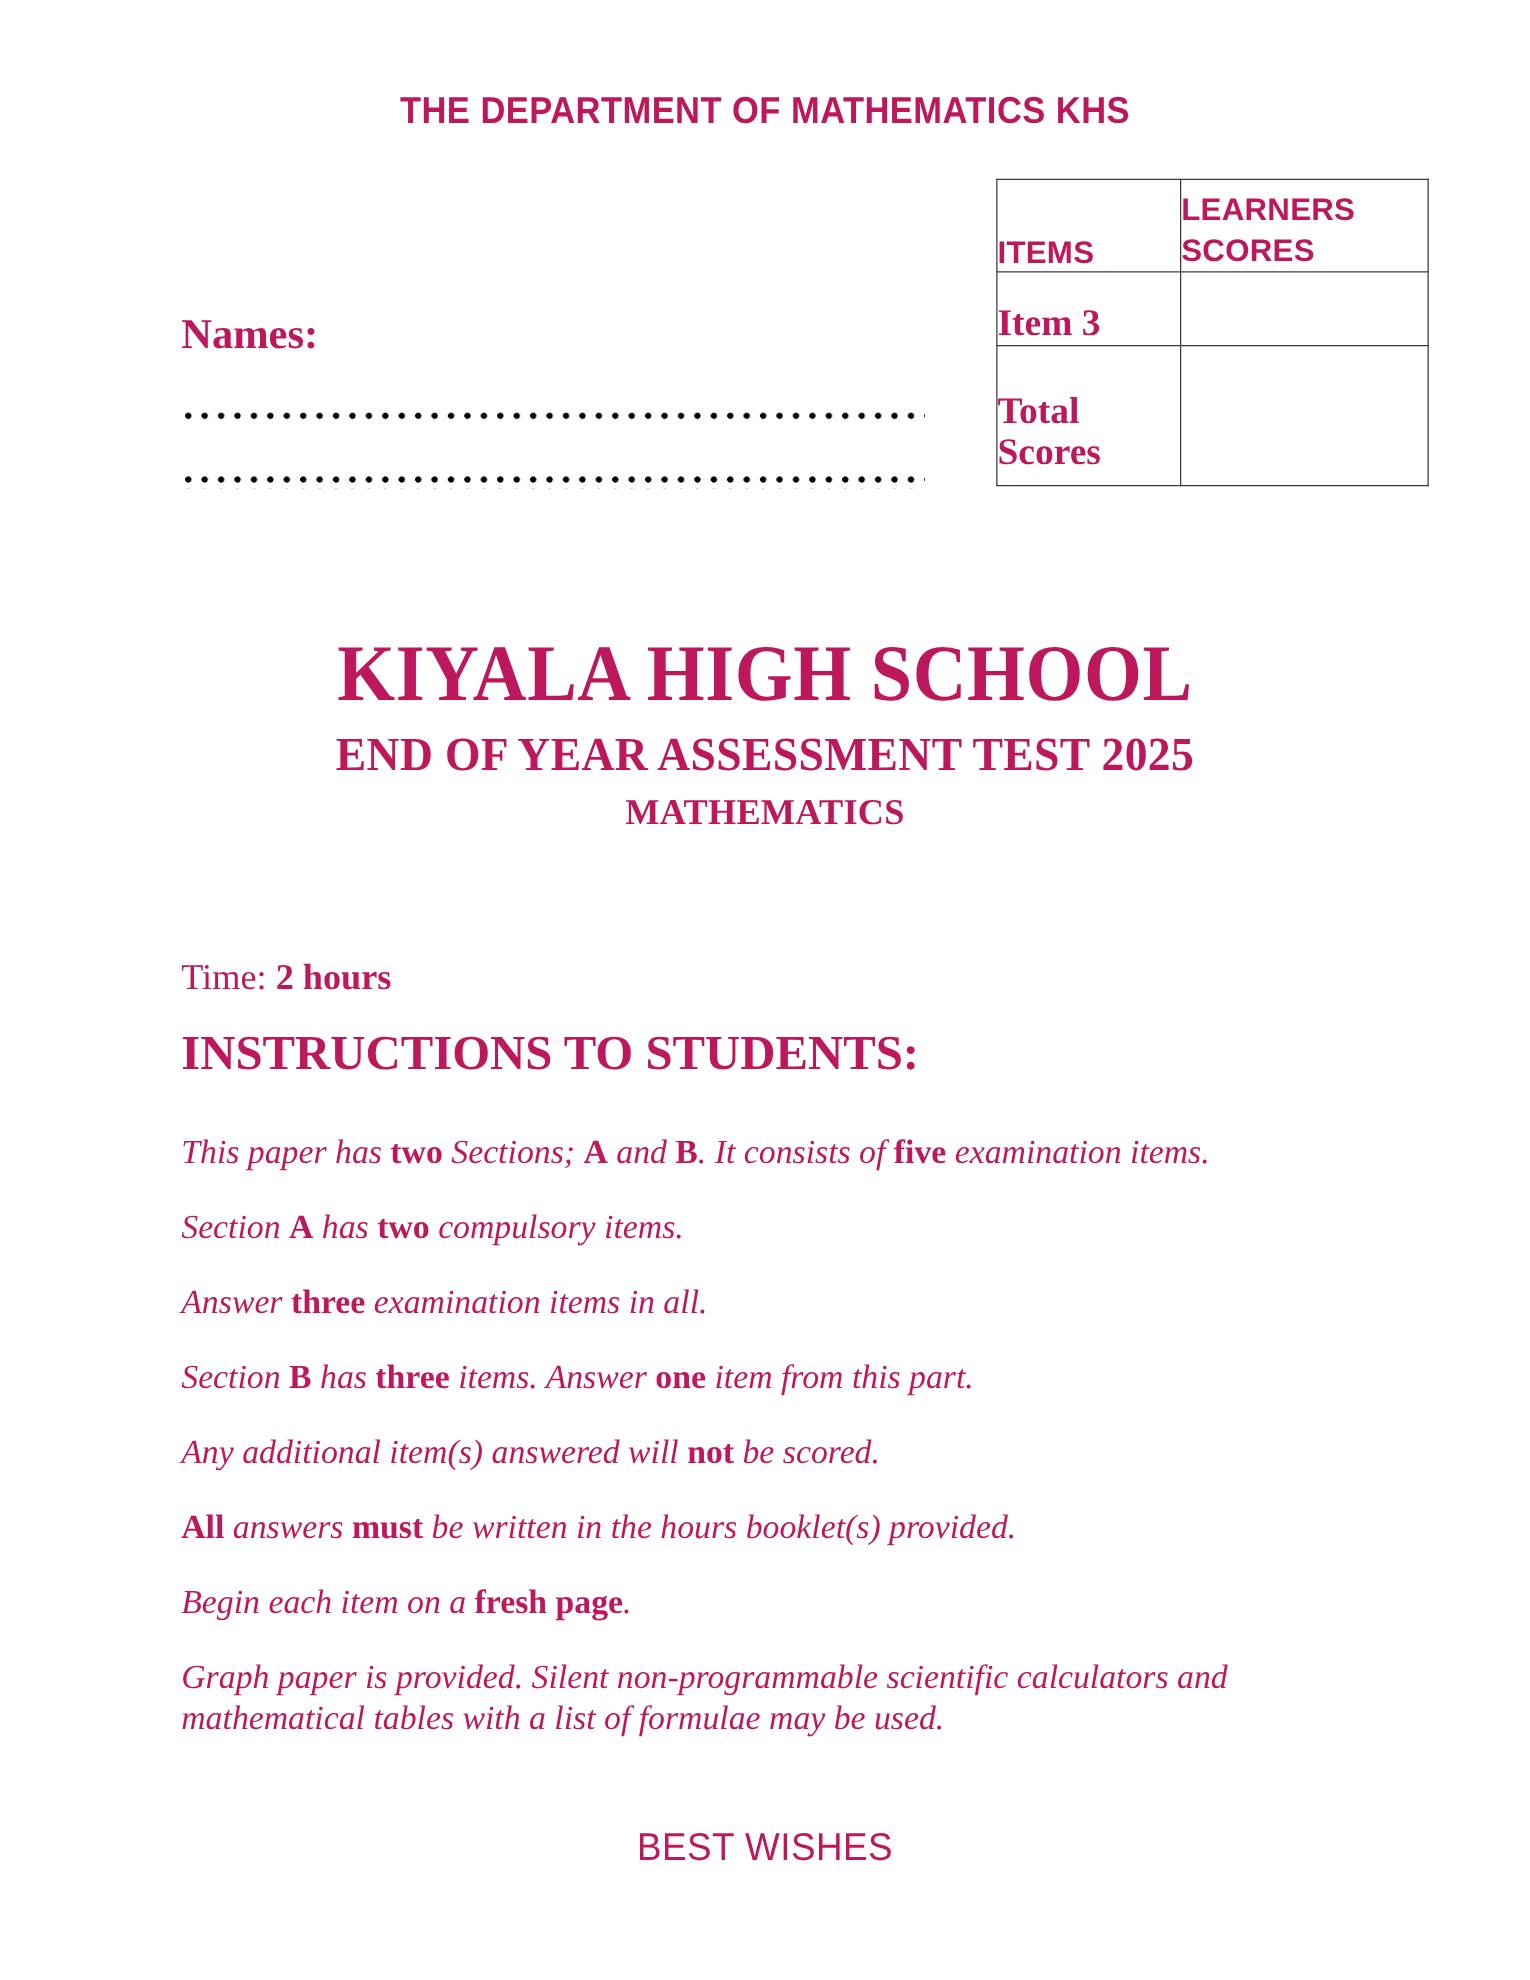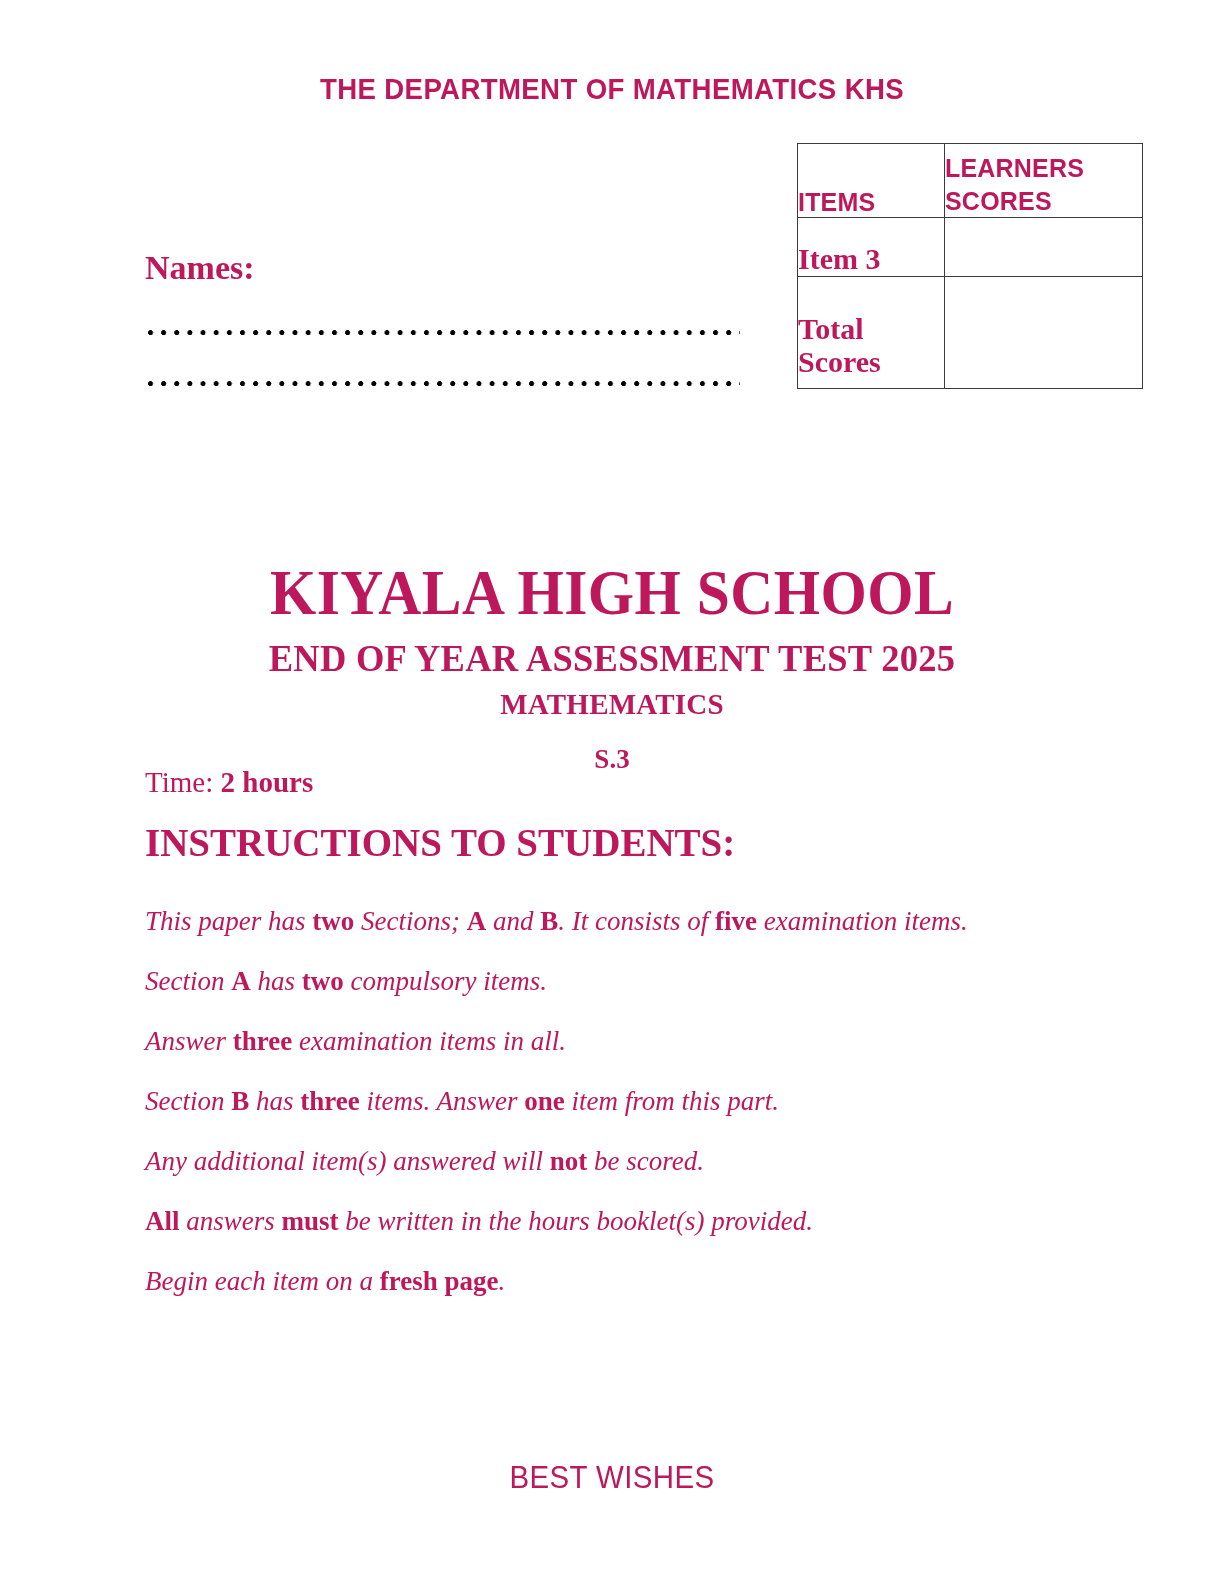--- a/index.html
+++ b/index.html
@@ -108,21 +108,21 @@
     background-size: 13.15px 10px;
     background-repeat: repeat-x;
   }
   .dotline-1 { top: 330px; }
   .dotline-2 { top: 381px; }
 
   
   .title-block {
     position: absolute;
     left: 0;
-    top: 561px;
+    top: 507px;
     width: 1224px;
     text-align: center;
   }
   .school-name {
     font-weight: 700;
     font-size: 64px;
     line-height: 1.0;
     letter-spacing: 0.5px;
     transform: scaleX(0.93);
   }
@@ -230,35 +230,35 @@
   </div>
 
   <div class="names-label">Names:</div>
   <div class="dotline dotline-1"></div>
   <div class="dotline dotline-2"></div>
 
   <div class="title-block">
     <div class="school-name">KIYALA HIGH SCHOOL</div>
     <div class="exam-name">END OF YEAR ASSESSMENT TEST 2025</div>
     <div class="subject-name">MATHEMATICS</div>
-    <div class="class-level">S.3</div>
   </div>
 
   <div class="body-block">
     <div class="time-line">
       <span>Time:</span>
       <b>2 hours</b>
     </div>
     <div class="instructions-heading">INSTRUCTIONS TO STUDENTS:</div>
     <div id="instructions-list">
         <div class="instruction"><span>This paper has </span><b>two</b><span> Sections;  </span><b>A</b><span> and </span><b>B</b><span>. It consists of </span><b>five</b><span> examination items.</span></div>
         <div class="instruction"><span>Section </span><b>A</b><span> has </span><b>two</b><span> compulsory items.</span></div>
         <div class="instruction"><span>Answer </span><b>three</b><span> examination items in all.</span></div>
         <div class="instruction"><span>Section </span><b>B</b><span> has </span><b>three</b><span> items. Answer </span><b>one</b><span> item from this part.</span></div>
         <div class="instruction"><span>Any additional item(s) answered will </span><b>not</b><span> be scored.</span></div>
         <div class="instruction"><b>All</b><span> answers </span><b>must</b><span> be written in the hours booklet(s) provided.</span></div>
         <div class="instruction"><span>Begin each item on a </span><b>fresh page</b><span>.</span></div>
+        <div class="instruction"><span>Graph paper is provided. Silent non-programmable scientific calculators and mathematical tables with a list of formulae may be used.</span></div>
       </div>
   </div>
 
   <div class="footer-wishes">BEST WISHES</div>
 
 </div>
 
 </body></html>

